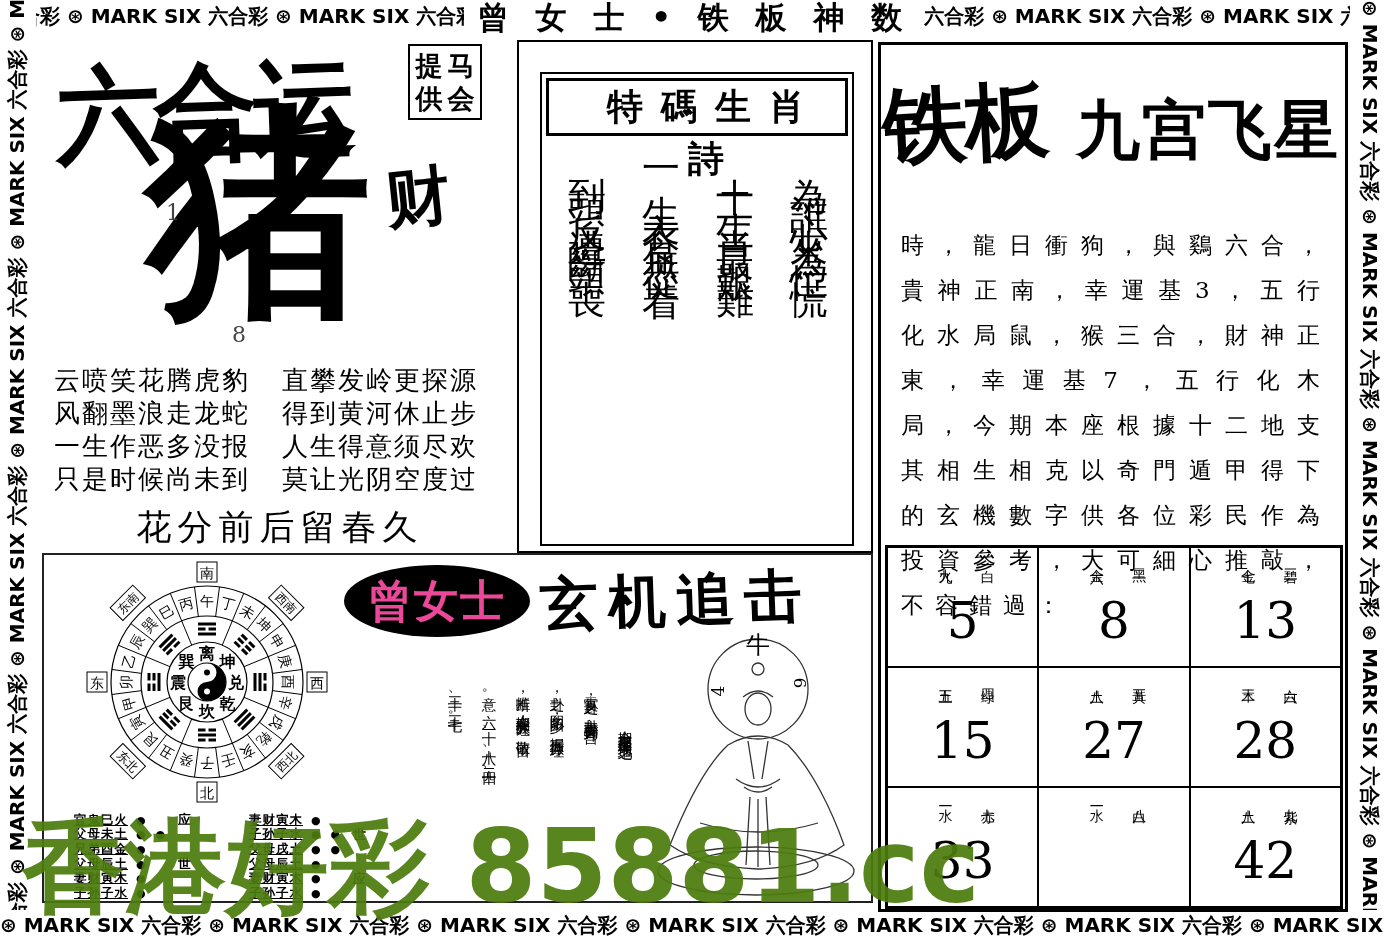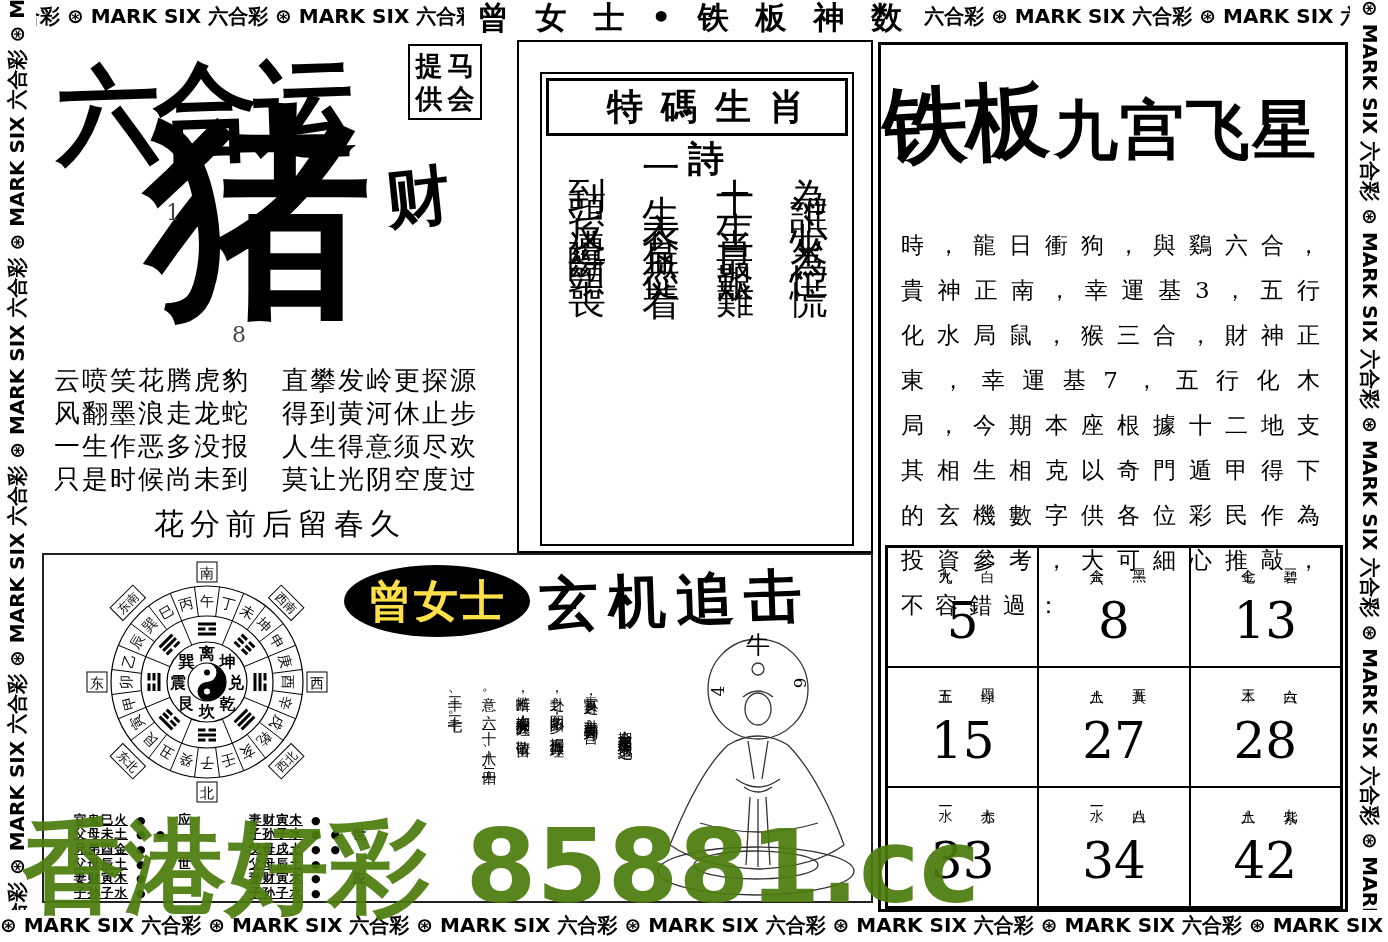--- a/index.html
+++ b/index.html
@@ -32,34 +32,34 @@
   .zodiac-big { position:absolute; left:100px; top:64px; font-size:225px; font-weight:900; line-height:1;
                 font-family:"DejaVu Serif","Liberation Serif",serif; }
   .hid-digit { position:absolute; font-family:"DejaVu Serif",serif; font-size:22px; color:#444; }
   .hid-1 { left:120px; top:164px; }
   .hid-8 { left:186px; top:286px; }
   .poem { position:absolute; left:8px; top:328px; width:456px; display:flex; 
           font-family:"DejaVu Serif","Liberation Serif",serif; font-size:26px; }
   .poem .pcol { flex:1; }
   .poem .pcol div { line-height:33px; letter-spacing:2px; white-space:nowrap; }
   .poem-footer { position:absolute; left:0; top:468px; width:468px; text-align:center;
-                 font-family:"DejaVu Serif",serif; font-size:30px; letter-spacing:6px; }
+                 font-family:"DejaVu Serif",serif; font-size:35px; letter-spacing:6px; }
   
   .sec-mid { position:absolute; left:517px; top:40px; width:356px; height:513px; border:2px solid #000; }
   .mid-inner { position:absolute; left:21px; top:30px; width:314px; height:474px; border:2px solid #000; }
   .mid-title { position:absolute; left:4px; top:4px; right:4px; height:58px; border:3px solid #000;
                font-size:36px; font-weight:bold; letter-spacing:18px; text-align:center; line-height:52px;padding-left:36px; }
   .mid-cols { position:absolute; left:8px; top:74px; width:296px; height:396px;
               writing-mode:vertical-rl; text-orientation:upright;
               font-family:"DejaVu Serif","Liberation Serif",serif; font-size:38px; }
   .mid-cols .vcol { line-height:74px; letter-spacing:17px; }
   
   .sec-bot { position:absolute; left:42px; top:553px; width:831px; height:350px; border:2px solid #222; }
   .mys-head { position:absolute; left:300px; top:4px; height:84px; display:flex; align-items:center; }
-  .badge { width:186px; height:72px; background:#000; border-radius:50%; color:#fde047;
+  .badge { width:186px; height:72px; background:#000; border-radius:50%; color:#ec4899;
            font-size:44px; font-weight:bold; text-align:center; line-height:72px; letter-spacing:2px; }
   .mys-title { font-size:58px; font-weight:900; letter-spacing:10px; transform:rotate(-2deg); margin-left:10px; }
   .bagua-wrap { position:absolute; left:11px; top:3px; width:304px; height:248px; }
   .hexline { position:absolute; left:48px; top:232px; width:330px;
              font-family:"DejaVu Serif",serif; font-size:23px; letter-spacing:3px; white-space:nowrap; }
   .hexline .north-gap { display:inline-block; width:46px; }
   .hexgrams { position:absolute; left:30px; top:258px; width:350px; display:flex; }
   .hexcol { width:175px; }
   .hexrow { display:flex; align-items:center; height:14.6px;
             font-family:"DejaVu Serif",serif; font-size:12.5px; font-weight:bold; }
@@ -70,21 +70,21 @@
            writing-mode:vertical-rl; text-orientation:upright;
            font-family:"DejaVu Serif","Liberation Serif",serif; font-size:14.5px; }
   .vtext .vcol { line-height:34px; letter-spacing:1.5px; }
   .vtext .vcol.indent { padding-top:34px; }
   .figure-wrap { position:absolute; left:596px; top:72px; width:232px; height:274px; }
   
   .sec-right { position:absolute; left:878px; top:42px; width:470px; height:870px; border:3px solid #000; }
   .rt-title { position:absolute; left:2px; top:22px; white-space:nowrap; }
   .rt-brush { font-size:84px; font-weight:900; letter-spacing:-2px; display:inline-block; transform:rotate(-3deg);
               font-family:"DejaVu Sans",sans-serif; }
-  .rt-rest { font-size:64px; font-weight:900; display:inline-block; margin-left:2px; letter-spacing:2px; }
+  .rt-rest { font-size:64px; font-weight:900; display:inline-block; margin-left:24px; letter-spacing:2px; }
   .rt-para { position:absolute; left:20px; top:178px; width:430px;
              font-family:"DejaVu Serif","Liberation Serif",serif; font-size:23px;
              line-height:45px; letter-spacing:11px; text-align:justify; text-align-last:left; }
   .ninegrid { position:absolute; left:4px; top:500px; width:458px; height:364px;
               border:2px solid #000; display:grid;
               grid-template-columns:repeat(3,1fr); grid-template-rows:repeat(3,1fr); }
   .gcell { border:1px solid #000; position:relative; }
   .gcell .vlab { position:absolute; top:10px; writing-mode:vertical-rl; text-orientation:upright;
                  font-family:"DejaVu Serif",serif; font-size:14px; line-height:15px; letter-spacing:1px; }
   .gcell .vlab.l { left:50px; }
@@ -441,21 +441,20 @@
           <div class="num">28</div>
         </div>
         <div class="gcell">
           <div class="vlab l">水一</div>
           <div class="vlab r">七赤</div>
           <div class="num">33</div>
         </div>
         <div class="gcell">
           <div class="vlab l">水一</div>
           <div class="vlab r">八白</div>
-          <div class="num">34</div>
         </div>
         <div class="gcell">
           <div class="vlab l">土八</div>
           <div class="vlab r">九紫</div>
           <div class="num">42</div>
         </div>
       </div>
   </div>
 
   <div class="watermark" style="color: #4d7c0f;">香港好彩 85881.cc</div>

